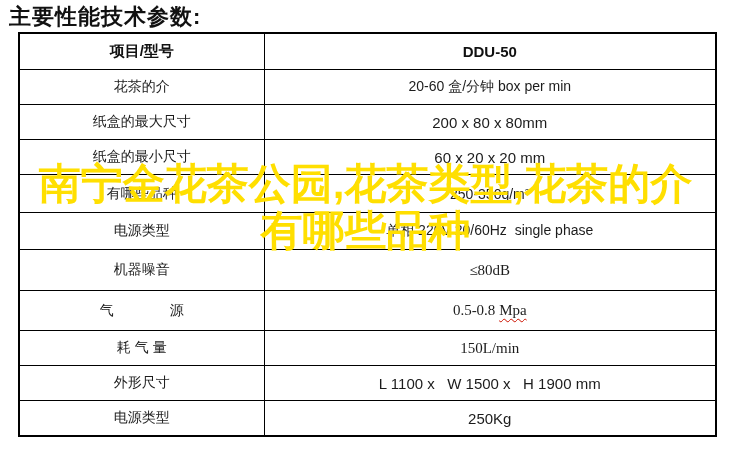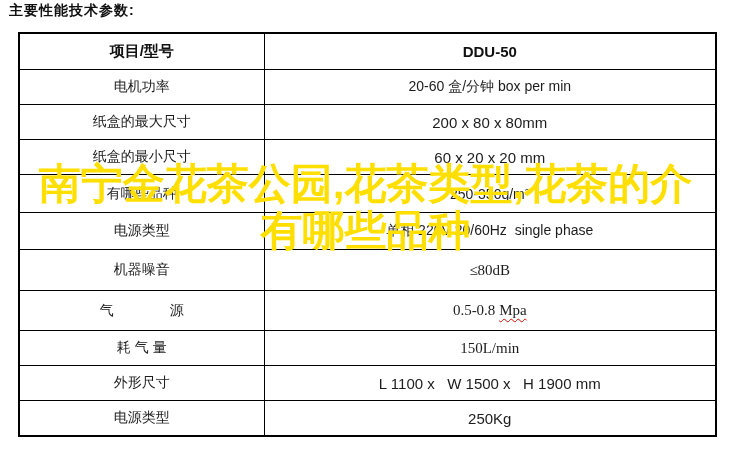--- a/index.html
+++ b/index.html
@@ -9,21 +9,21 @@
     height: 451px;
     background: #ffffff;
     overflow: hidden;
     font-family: "Liberation Sans", "DejaVu Sans", sans-serif;
     color: #1c1c1c;
   }
   .doc-title {
     position: absolute;
     left: 9px;
     top: 2px;
-    font-size: 14px;
+    font-size: 22px;
     font-weight: bold;
     color: #111111;
     letter-spacing: 1px;
     white-space: pre;
   }
   table.spec-table {
     position: absolute;
     left: 18px;
     top: 32px;
     width: 697px;
@@ -87,21 +87,21 @@
     <colgroup>
       <col style="width:245px">
       <col style="width:452px">
     </colgroup>
     <tbody>
       <tr class="header-row" style="height:31px">
         <td class="lbl">项目/型号</td>
         <td class="val">DDU-50</td>
       </tr>
       <tr style="height:26px">
-        <td class="lbl">电机功率</td>
+        <td class="lbl">花茶的介</td>
         <td class="val">20-60 盒/分钟 box per min</td>
       </tr>
       <tr style="height:29px">
         <td class="lbl">纸盒的最大尺寸</td>
         <td class="val dim">200 x 80 x 80mm</td>
       </tr>
       <tr style="height:34px">
         <td class="lbl">纸盒的最小尺寸</td>
         <td class="val dim">60 x 20 x 20 mm</td>
       </tr>

